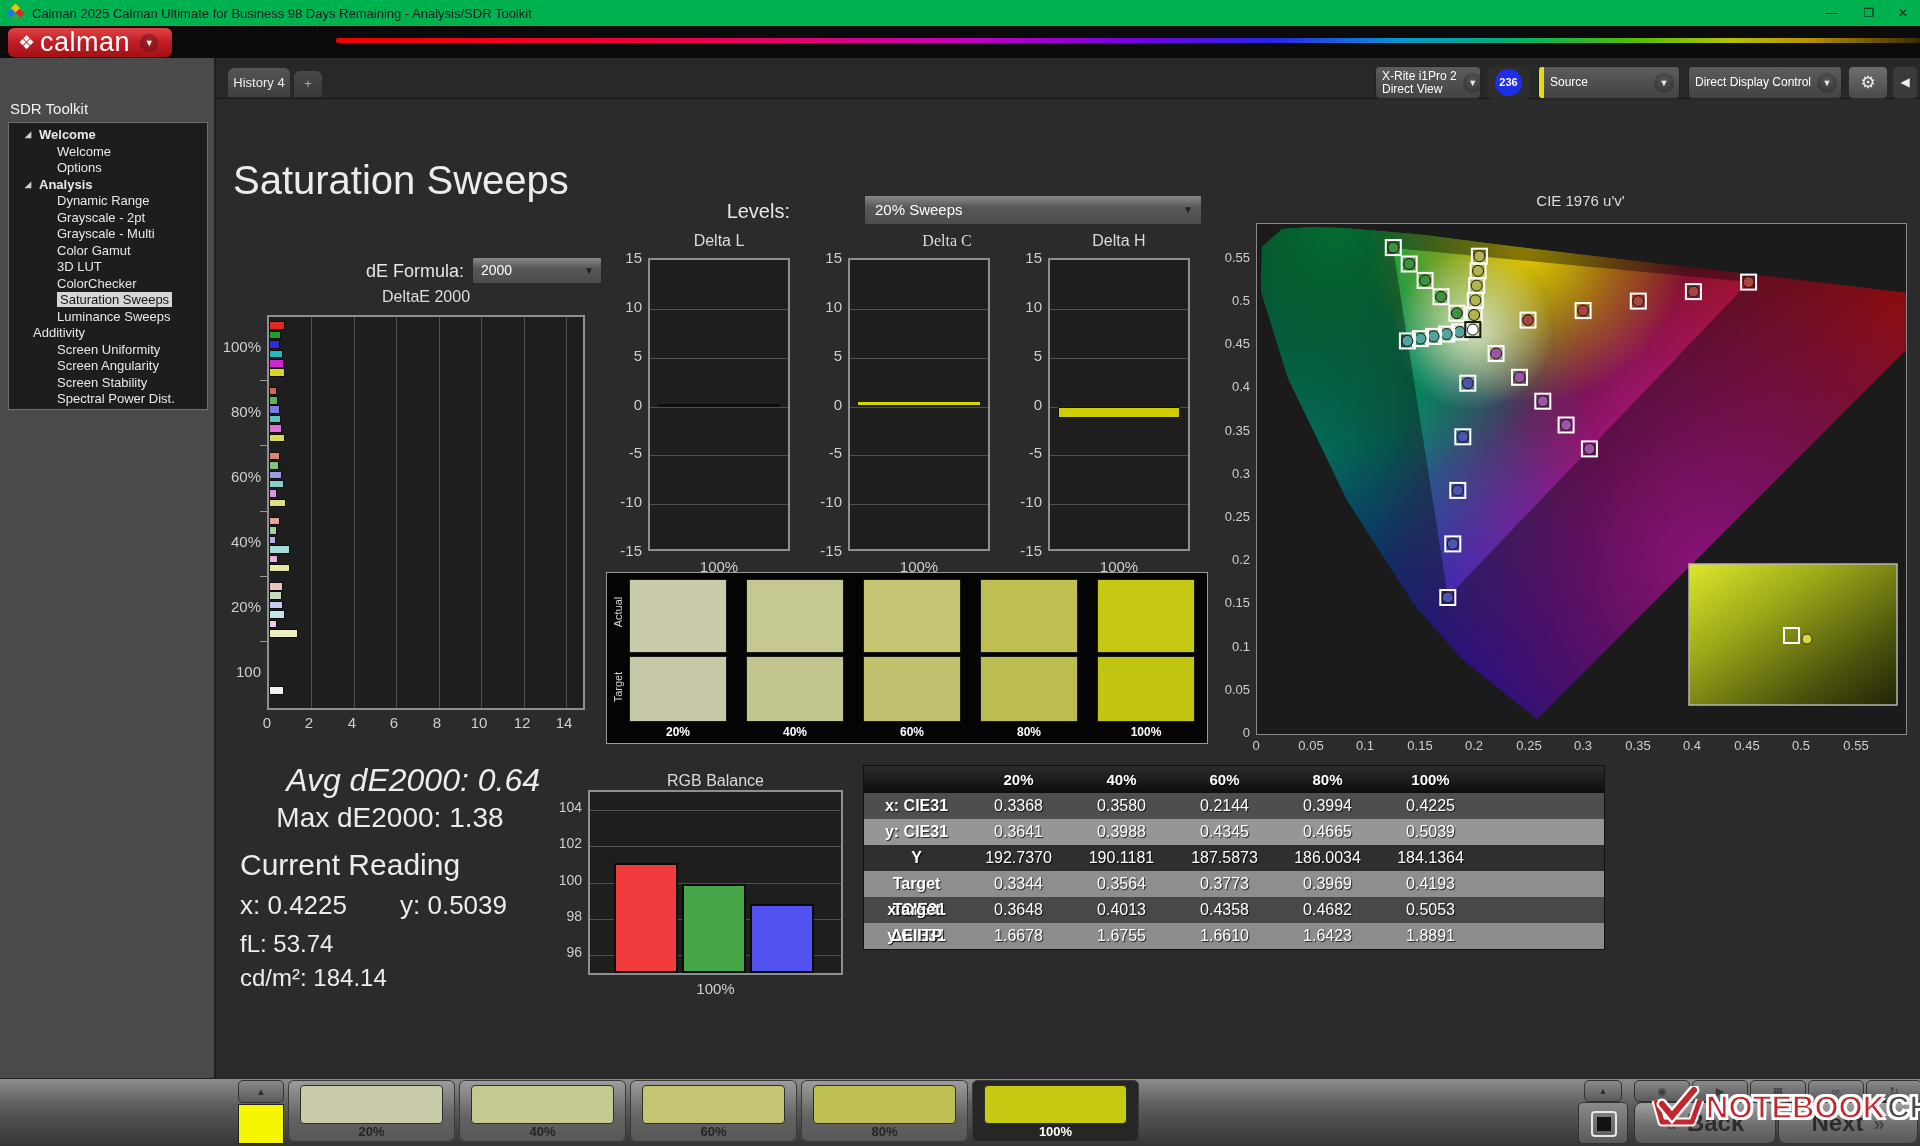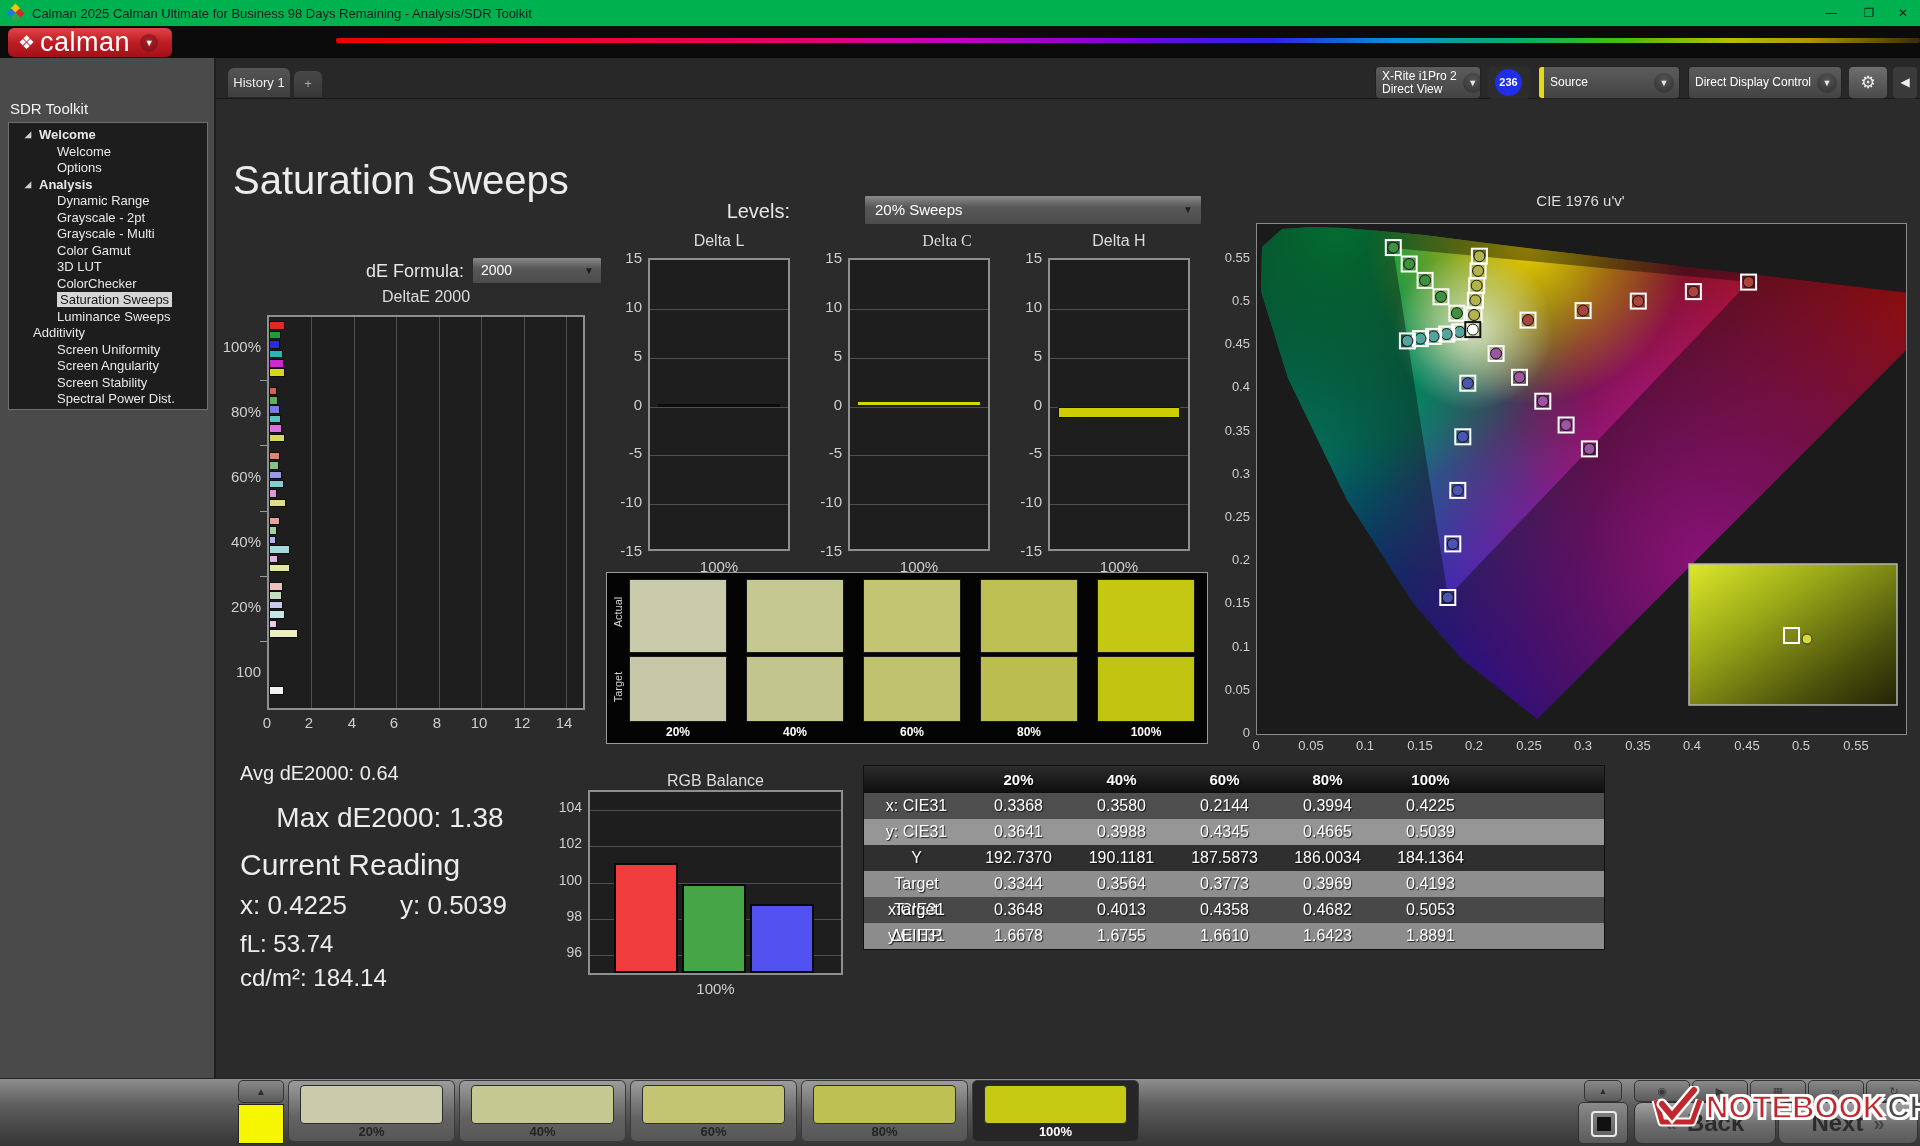--- a/index.html
+++ b/index.html
@@ -59,21 +59,21 @@
   
   .swpanel{left:606px;top:572px;width:600px;height:170px;background:#040404;border:1px solid #9a9a9a;}
   .rotlbl{position:absolute;font-size:11px;color:#d8d8d8;transform:rotate(-90deg);transform-origin:center;}
   .patch{position:absolute;border:1px solid #1a1a1a;box-sizing:border-box;}
   .patchlbl{position:absolute;font-size:12px;font-weight:bold;color:#fff;text-align:center;}
 
   
   .detable{left:863px;top:765px;width:740px;border:1px solid #111;}
   .detable .row{display:flex;height:26px;line-height:26px;}
   .detable .hdr{height:27px;line-height:27px;background:linear-gradient(180deg,#2c2c2c,#0d0d0d);font-weight:bold;}
-  .detable .c0{width:224px;padding-left:2px;box-sizing:border-box;text-align:left;font-weight:normal;}
+  .detable .c0{width:224px;padding-left:2px;box-sizing:border-box;text-align:left;font-weight:bold;}
   .detable .cell{width:103px;text-align:center;font-size:16px;color:#fff;text-shadow:1px 1px 1px rgba(0,0,0,.8);}
   .detable .hdr .cell{font-size:15px;}
 
   
   .read{position:absolute;color:#ececec;text-align:right;}
 
   
   .bottombar{left:0;top:1078px;width:1920px;height:68px;background:linear-gradient(180deg,#8e8e8e,#5e5e5e 38%,#3e3e3e 85%,#343434);border-top:1px solid #222;}
   .bswatch{position:absolute;top:2px;height:62px;border-radius:6px;background:linear-gradient(180deg,#9e9e9e,#636363 60%,#565656);box-shadow:inset 0 0 0 1px #3a3a3a;}
   .bswatch.sel{background:#262626;}
@@ -117,21 +117,21 @@
     </div>
     <div class="rainbow"></div>
   </div>
 
   <div class="abs toolbar"></div>
   <div class="abs" style="left:12px;top:62px;width:24px;height:24px;border-radius:6px;background:radial-gradient(circle at 40% 35%,#6e6e6e,#3c3c3c);">
     <div style="position:absolute;left:7px;top:7px;width:9px;height:9px;border-radius:50%;background:radial-gradient(circle at 40% 35%,#bbb,#777);"></div>
   </div>
   <div class="abs" style="left:192px;top:68px;font-size:14px;color:#c9c9c9;">◀</div>
 
-  <div class="tab" style="left:228px;top:68px;width:62px;height:29px;line-height:29px;">History 1</div>
+  <div class="tab" style="left:228px;top:68px;width:62px;height:29px;line-height:29px;">History 4</div>
   <div class="tab" style="left:294px;top:71px;width:28px;height:26px;line-height:26px;background:linear-gradient(180deg,#484848,#383838);color:#aaa;">+</div>
 
   <div class="dropbtn" style="left:1375px;width:104px;">
     <div class="accent" style="background: rgb(30, 212, 30);"></div>
     <div class="txt"><span>X-Rite i1Pro 2</span><br>
       <span>Direct View</span></div>
     <div class="arr">▼</div>
   </div>
   <div class="squarebtn" style="left:1487px;top:66px;width:42px;height:31px;background:#2d2d2d;">
     <div style="position:absolute;left:7px;top:2px;width:27px;height:27px;border-radius:50%;background:#1f2ee8;color:#fff;font-size:11px;line-height:27px;font-weight:bold;">236</div>
@@ -465,21 +465,21 @@
       <div class="cielbl" style="left: 1674px; top: 738px; width: 36px; text-align: center;">0.4</div>
       <div class="cielbl" style="left: 1212px; top: 379px; width: 38px; text-align: right;">0.4</div>
       <div class="cielbl" style="left: 1729px; top: 738px; width: 36px; text-align: center;">0.45</div>
       <div class="cielbl" style="left: 1212px; top: 336px; width: 38px; text-align: right;">0.45</div>
       <div class="cielbl" style="left: 1783px; top: 738px; width: 36px; text-align: center;">0.5</div>
       <div class="cielbl" style="left: 1212px; top: 293px; width: 38px; text-align: right;">0.5</div>
       <div class="cielbl" style="left: 1838px; top: 738px; width: 36px; text-align: center;">0.55</div>
       <div class="cielbl" style="left: 1212px; top: 250px; width: 38px; text-align: right;">0.55</div>
     </div>
 
-  <div class="read" style="left:240px;top:762px;width:300px;text-align:left;font-size:20px;">
+  <div class="read" style="left:240px;top:762px;width:300px;text-align:right;font-size:32px;font-style:italic;">
     <span>Avg dE2000:</span>
     <span>0.64</span>
   </div>
   <div class="read" style="left:240px;top:802px;width:300px;text-align:center;font-size:28px;">
     <span>Max dE2000:</span>
     <span>1.38</span>
   </div>
   <div class="read" style="left:240px;top:848px;font-size:30px;">Current Reading</div>
   <div class="read" style="left:240px;top:890px;font-size:26px;">
     <span>x:</span>

